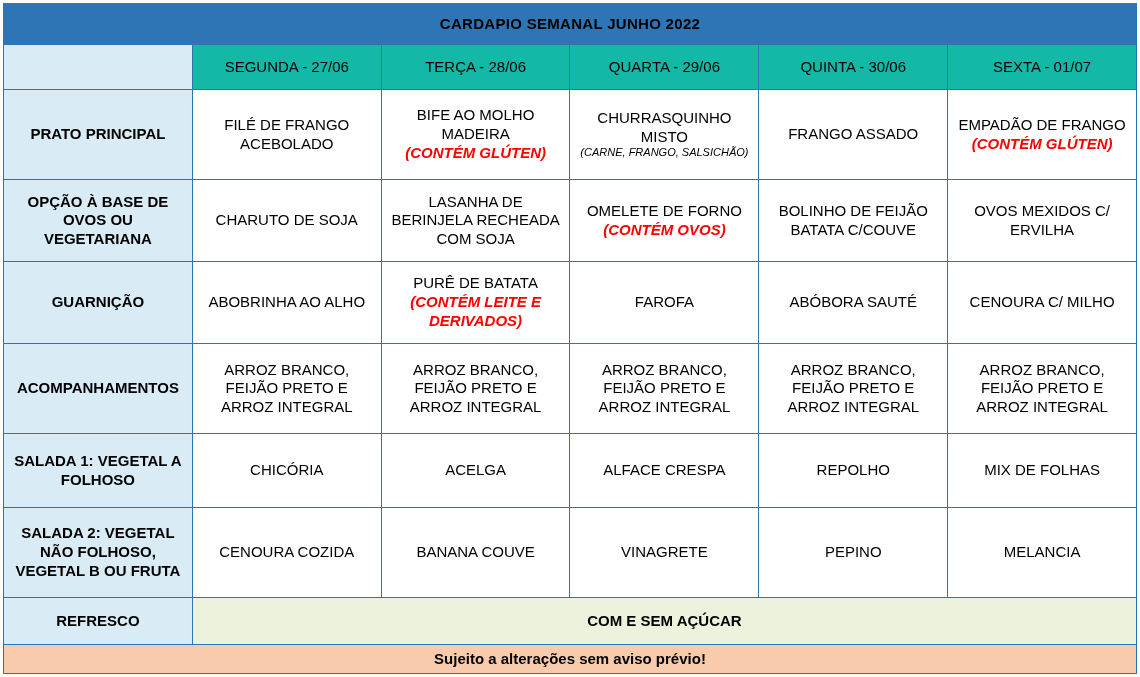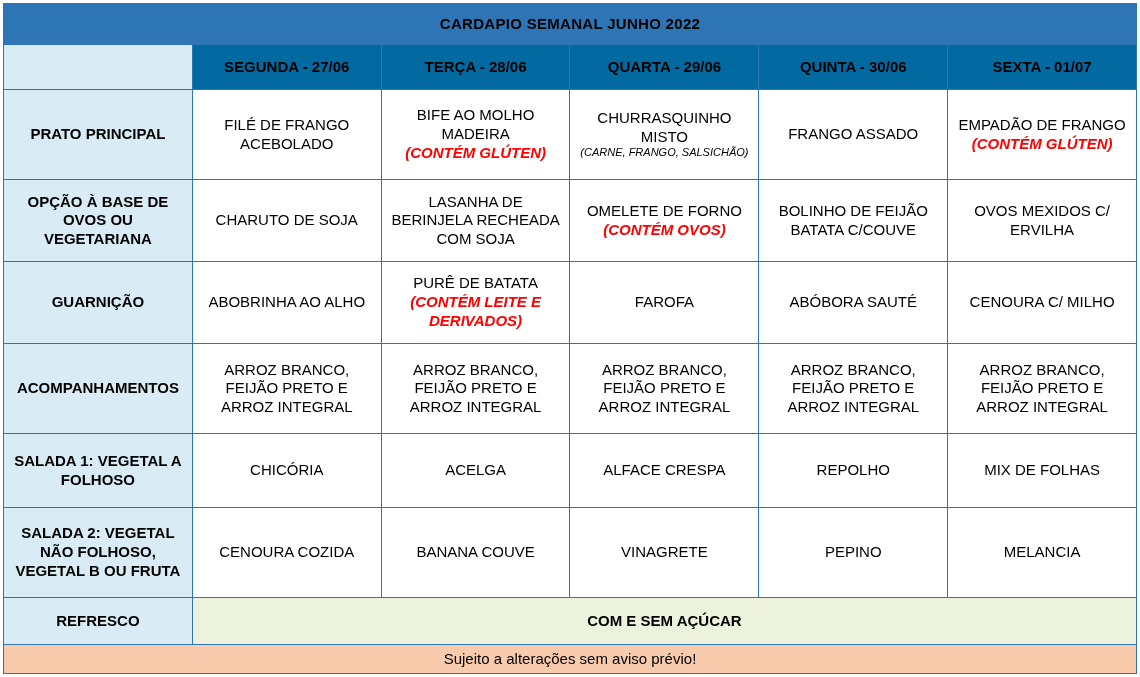--- a/index.html
+++ b/index.html
@@ -45,22 +45,22 @@
     letter-spacing: 0.3px;
     height: 40px;
     border: 1px solid #2e75b6;
   }
   
   .corner-cell {
     background: #d9ebf5;
     border: 1px solid #2e75b6;
   }
   .day-cell {
-    background: #0369a1;
-    font-weight: bold;
+    background: #14b8a6;
+    font-weight: normal;
     font-size: 15px;
     height: 44px;
   }
   
   .row-label {
     background: #d9ebf5;
     font-weight: bold;
     font-size: 14.5px;
     width: 196px;
   }
@@ -78,21 +78,21 @@
     font-size: 11px;
     display: block;
   }
   .refresco-cell {
     background: #edf2dd;
     font-weight: bold;
     font-size: 15px;
   }
   .footer-cell {
     background: #f8cbad;
-    font-weight: normal;
+    font-weight: bold;
     font-size: 15px;
     height: 28px;
     border: 1px solid #2e75b6;
   }
   .r-main { height: 88px; }
   .r-ovo { height: 80px; }
   .r-guarn { height: 80px; }
   .r-acomp { height: 88px; }
   .r-sal1 { height: 72px; padding-left: 20px; }
   .r-sal2 { height: 88px; margin-left: 36px; }

